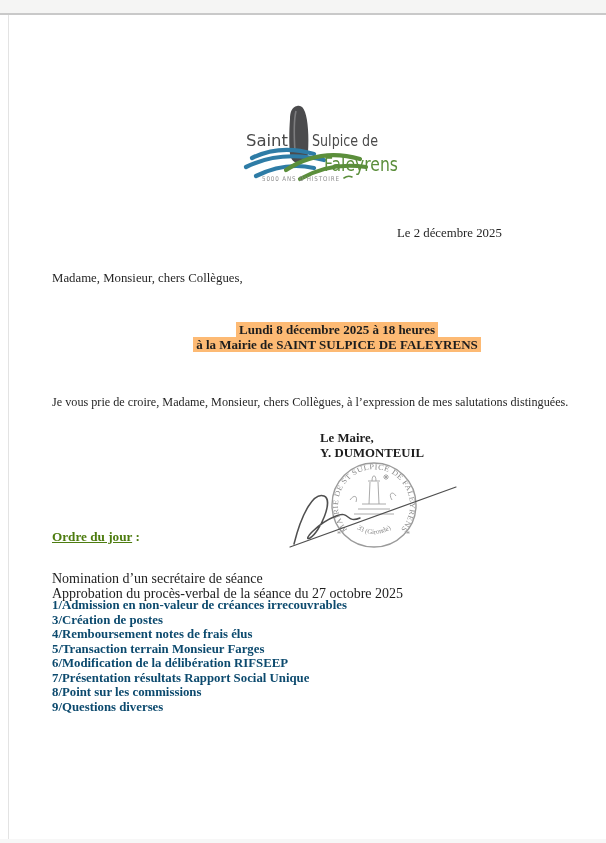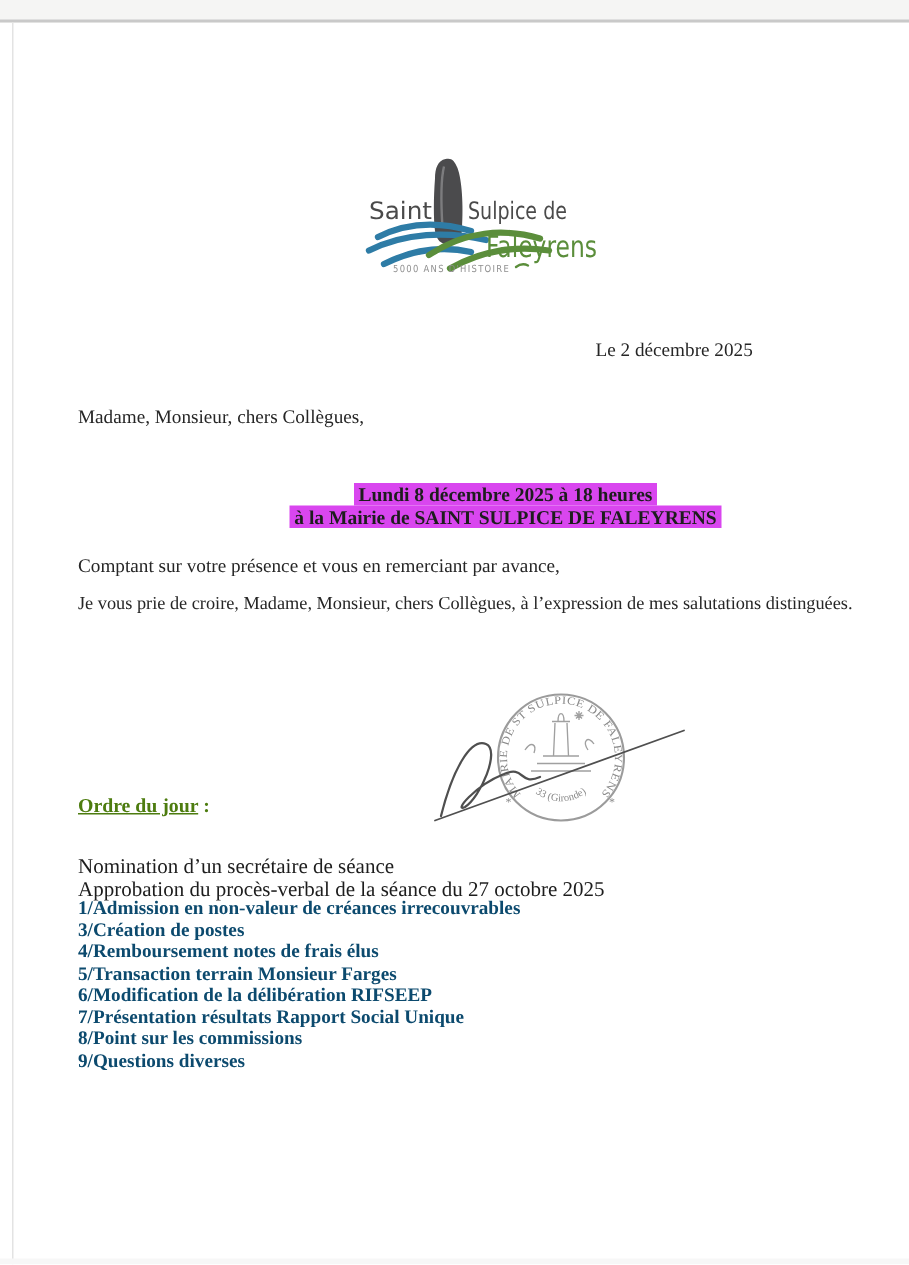--- a/index.html
+++ b/index.html
@@ -14,21 +14,21 @@
   .logo-svg{position:absolute;left:228px;top:102px;width:172px;height:85px;}
   .logo-word{font-family:"DejaVu Sans","Liberation Sans",sans-serif;}
   .logo-tagline{font-family:"DejaVu Sans","Liberation Sans",sans-serif;letter-spacing:1px;}
 
   .date{position:absolute;left:397px;top:226px;font-size:12.8px;}
   .salutation{position:absolute;left:52px;top:271px;font-size:12.8px;}
   .intro{position:absolute;left:52px;top:296px;font-size:12.8px;}
 
   .meeting{position:absolute;left:60px;right:40px;top:322px;text-align:center;
     font-weight:bold;font-size:13px;line-height:15px;color:#1d1d1d;}
-  .meeting .hl{background:#d946ef;padding:0 3px;}
+  .meeting .hl{background:#fdba74;padding:0 3px;}
 
   .closing1{position:absolute;left:52px;top:370px;font-size:12.8px;}
   .closing2{position:absolute;left:52px;top:395px;font-size:12.2px;white-space:nowrap;text-align:right;}
 
   .sig{position:absolute;left:320px;top:431px;font-weight:bold;font-size:12.8px;line-height:14.5px;color:#1d1d1d;}
 
   .seal-svg{position:absolute;left:288px;top:452px;width:180px;height:100px;}
 
   .agenda-heading{position:absolute;left:52px;top:529px;font-weight:bold;font-size:13.2px;color:#4d7c0f;}
   .agenda-heading .u{text-decoration:underline;}
@@ -67,23 +67,26 @@
   </svg>
 
   <div class="date">Le 2 décembre 2025</div>
   <div class="salutation">Madame, Monsieur, chers Collègues,</div>
 
   <div class="meeting">
     <span class="hl">Lundi 8 décembre 2025 à 18 heures</span><br>
     <span class="hl">à la Mairie de SAINT SULPICE DE FALEYRENS</span>
   </div>
 
-  <div class="closing1">Comptant sur votre présence et vous en remerciant par avance,</div>
   <div class="closing2">Je vous prie de croire, Madame, Monsieur, chers Collègues, à l’expression de mes salutations distinguées.</div>
 
+  <div class="sig">
+    <div>Le Maire,</div>
+    <div>Y. DUMONTEUIL</div>
+  </div>
 
   <svg class="seal-svg" viewBox="0 0 180 100" aria-hidden="true">
     <defs>
       <path id="sealTop" d="M 59 77 A 36 36 0 1 1 113 77"></path>
       <path id="sealBottom" d="M 60 66 A 29 29 0 0 0 112 66"></path>
     </defs>
     <circle cx="86" cy="53" r="42" fill="none" stroke="#9b9b9b" stroke-width="1.4"></circle>
     <text font-size="7.4" fill="#8a8a8a" letter-spacing="0.3">
       <textPath href="#sealTop" startOffset="50%" text-anchor="middle" textLength="166" lengthAdjust="spacingAndGlyphs">MAIRIE DE ST SULPICE DE FALEYRENS</textPath>
     </text>

